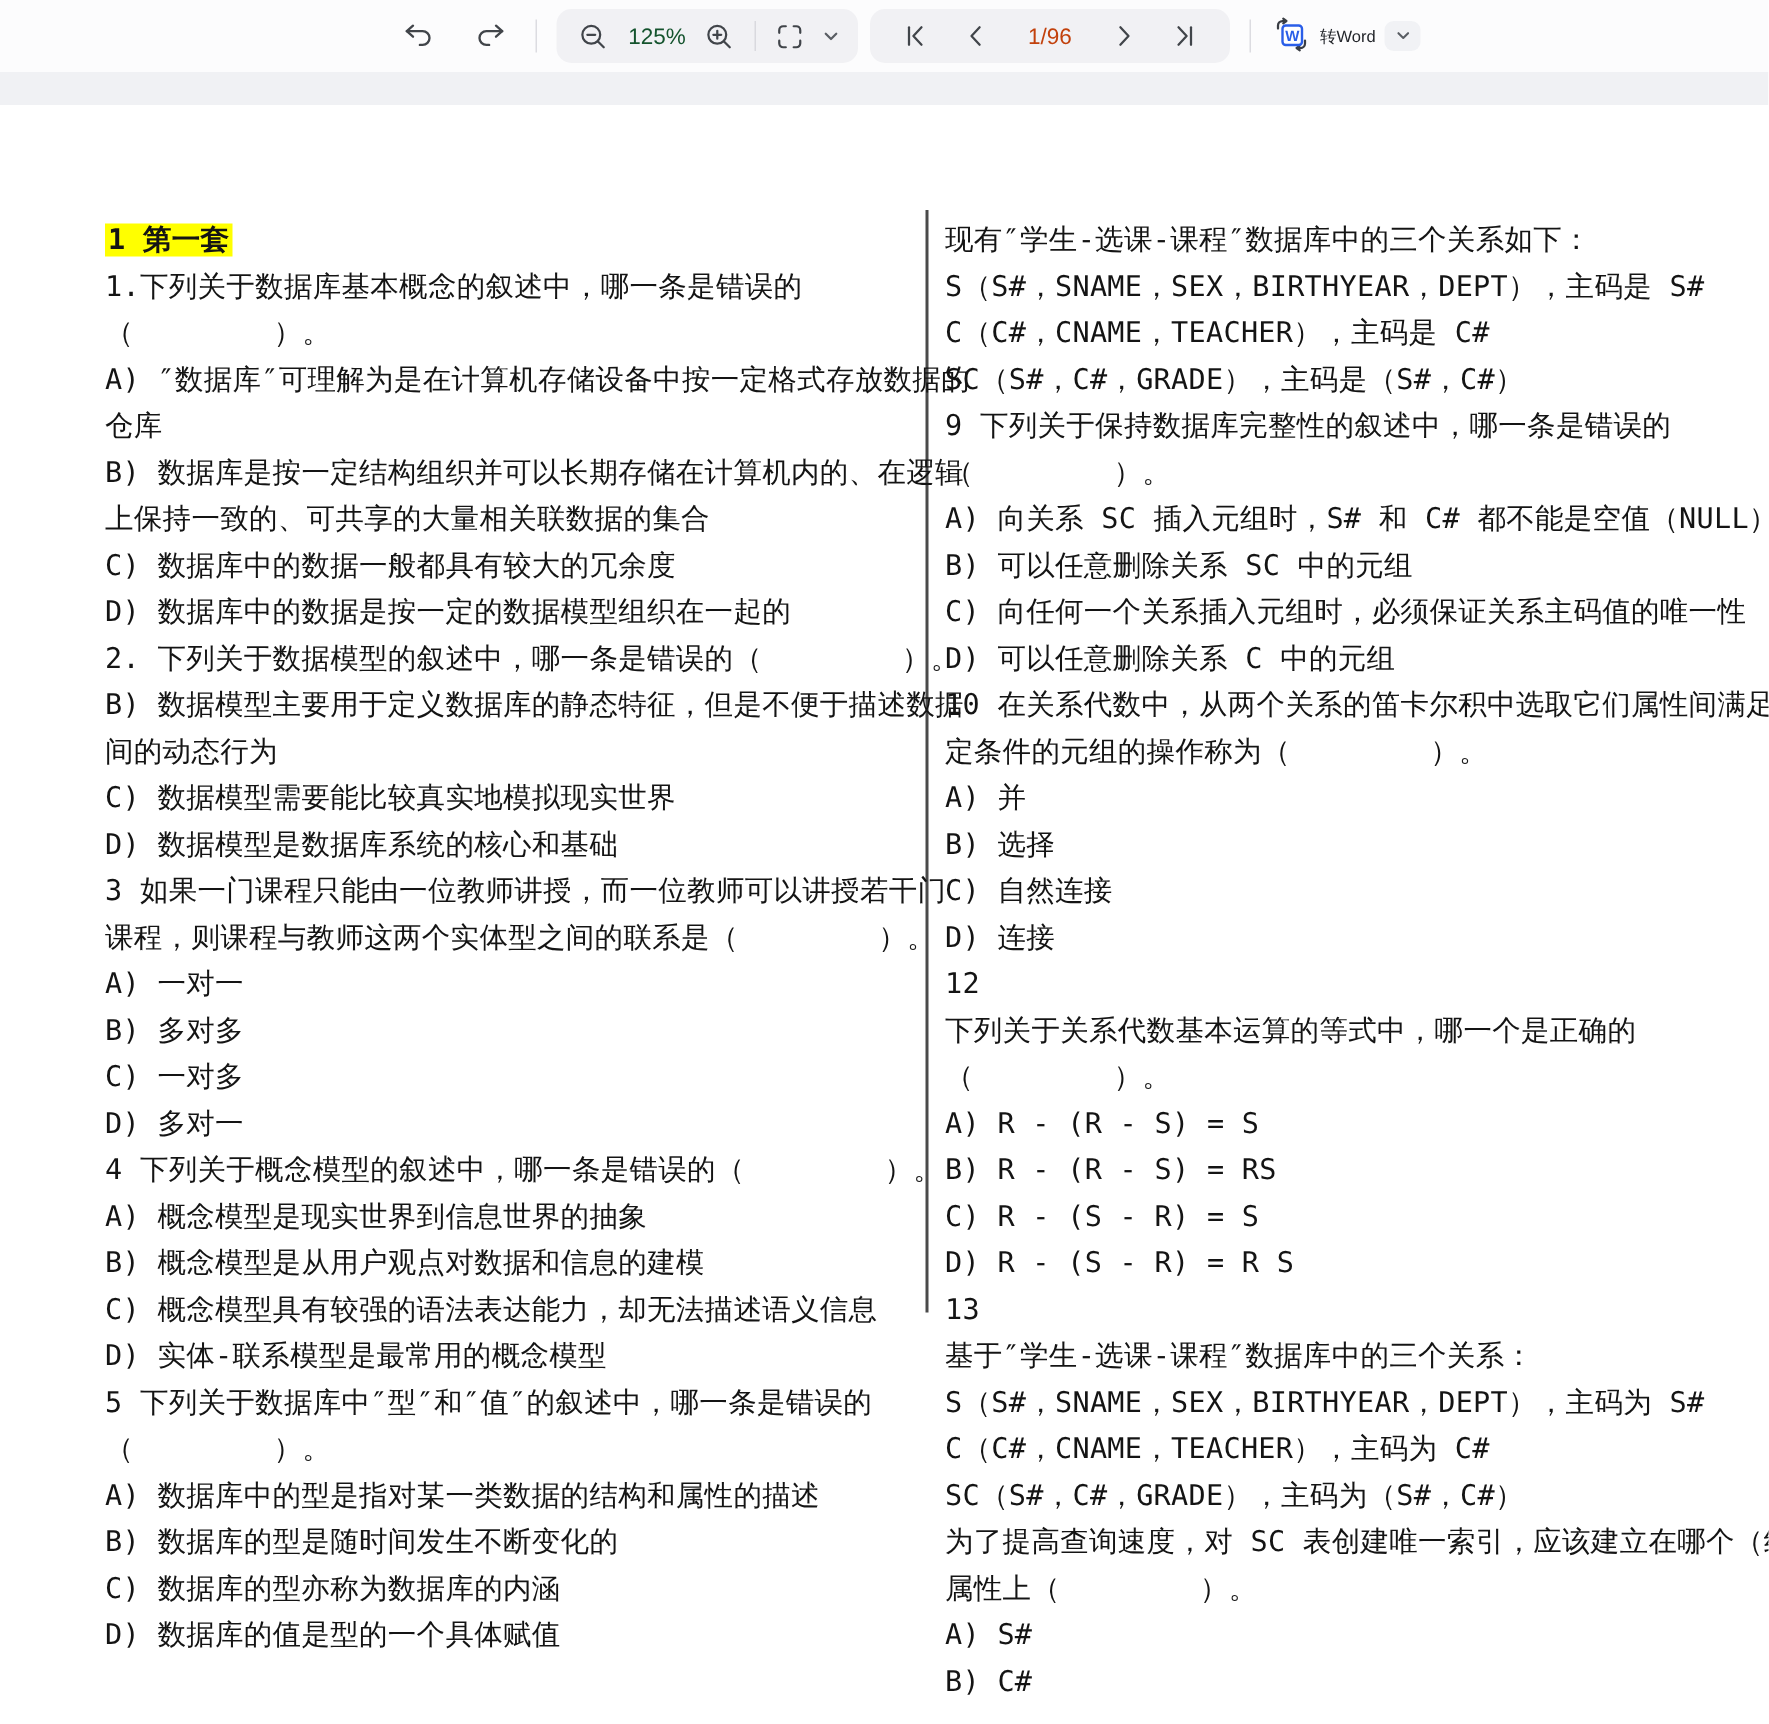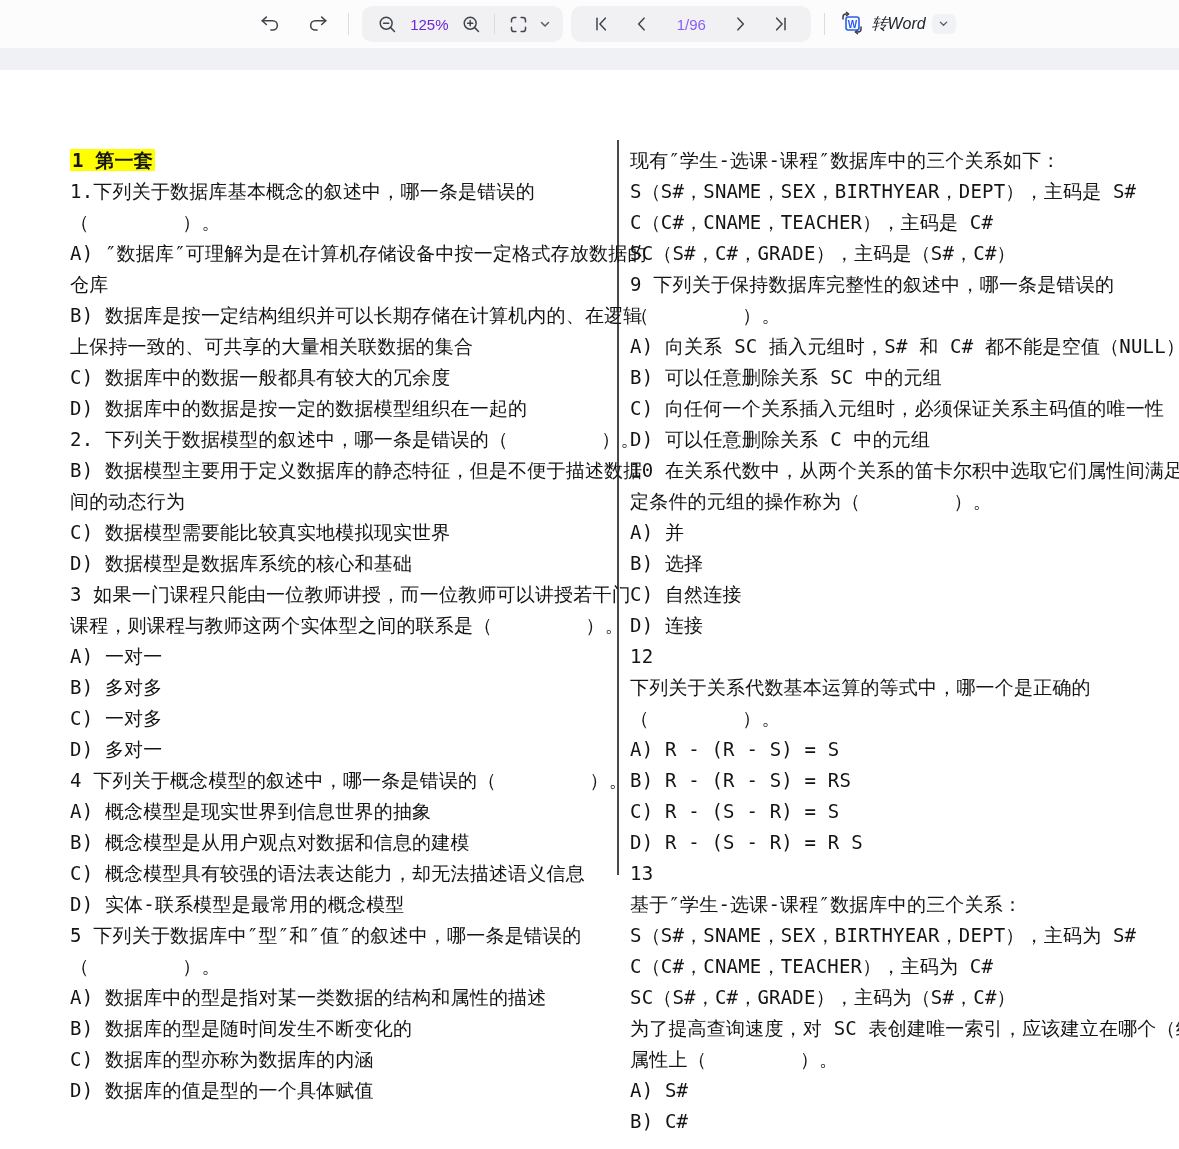--- a/index.html
+++ b/index.html
@@ -12,26 +12,26 @@
   .toolbar-inner { display:flex; align-items:center; margin-left:30px; }
   .icon-btn { width:34px; height:34px; border:none; background:transparent;
               display:flex; align-items:center; justify-content:center;
               border-radius:8px; cursor:pointer; }
   .icon-btn svg { display:block; }
   .tb-sep { width:1px; height:22px; background:#dcdce1; margin:0 13px; }
   .pill { background:#f1f1f4; border-radius:10px; height:36px; display:flex;
           align-items:center; padding:0 8px; }
   .pill + .pill { margin-left:8px; }
   .pill .inner-sep { width:1px; height:20px; background:#d9d9de; margin:0 6px; }
-  .tb-text { font-size:15px; color:#6d28d9; text-align:center; }
+  .tb-text { font-size:15px; color:#14532d; text-align:center; }
   .zoom-level { width:50px; }
-  .page-indicator { width:52px; color:#8b5cf6; }
+  .page-indicator { width:52px; color:#c2410c; }
   .convert-btn { display:flex; align-items:center; gap:7px; border:none;
                  background:transparent; cursor:pointer; padding:4px 2px; }
-  .convert-label { font-size:16px; color:#22252a;font-style:italic; }
+  .convert-label { font-size:11px; color:#22252a; }
   .mini-chevron { background:#f1f2f5; border:none; border-radius:6px; width:24px;
                   height:20px; display:flex; align-items:center; justify-content:center;
                   cursor:pointer; margin-left:4px; }
 
   
   .doc-gap { height:22px; background:#f0f1f4; }
   .page { position:relative; height:813px; background:#ffffff; }
   .col { position:absolute; top:75px; }
   .col-left  { left:70px;  width:548px; }
   .col-right { left:630px; width:549px; }

